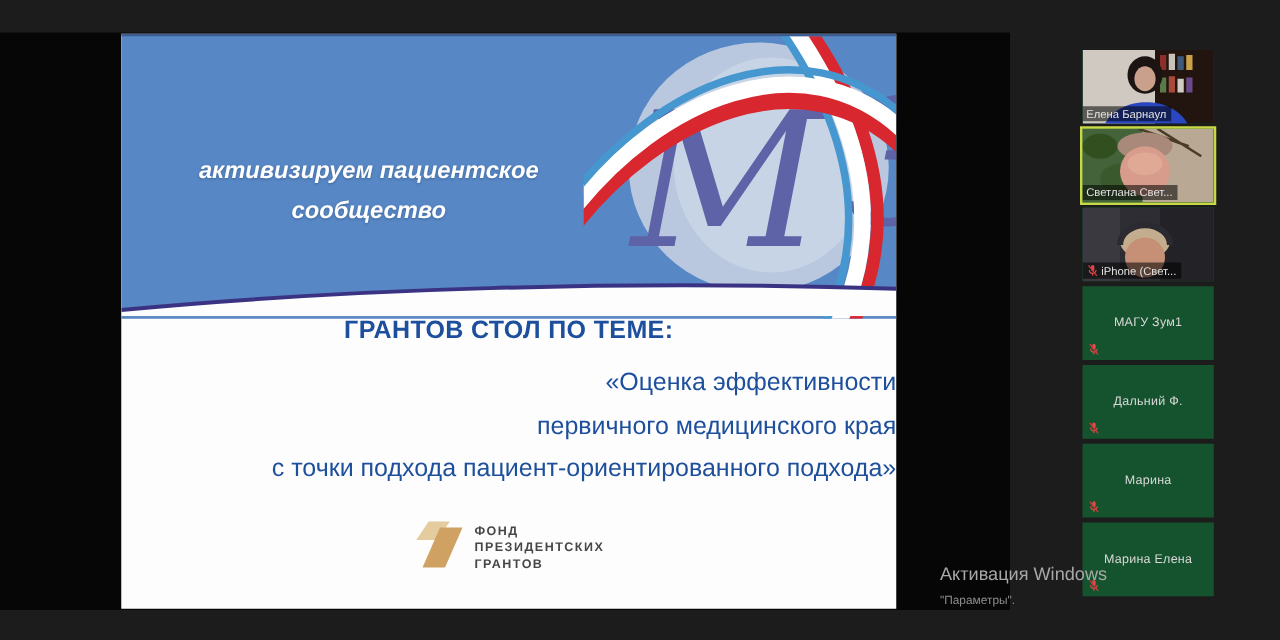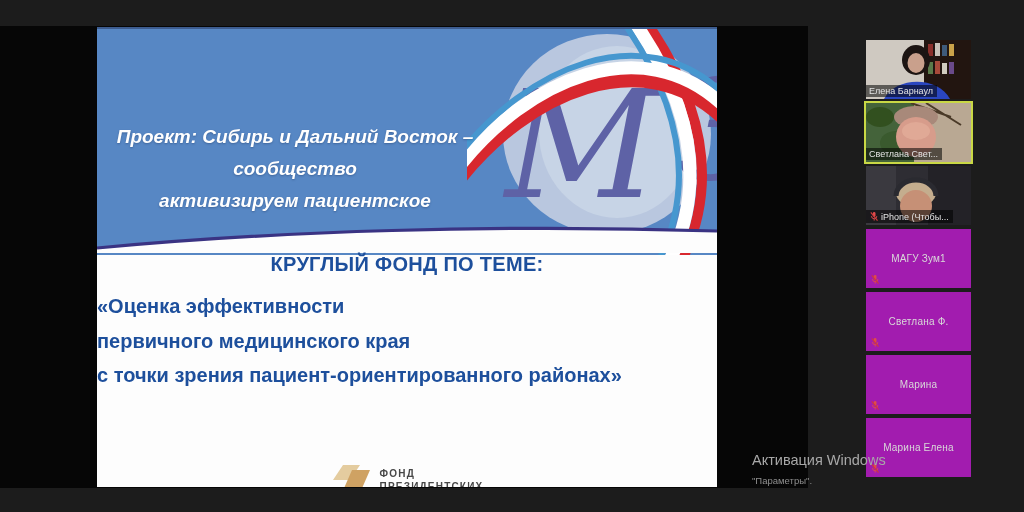--- a/index.html
+++ b/index.html
@@ -11,26 +11,26 @@
   .share-viewport{position:absolute;left:0;top:26px;width:808px;height:462px;background:#060606;}
   
   .slide{position:absolute;left:97px;top:1px;width:620px;height:460px;background:#fdfdfd;overflow:hidden;}
   .slide-banner{position:absolute;left:0;top:0;width:620px;height:226px;background:#5787c4;overflow:hidden;border-top:2px solid #3d5c8f;}
   .banner-text{position:absolute;left:8px;top:92px;width:380px;text-align:center;color:#ffffff;
     font-style:italic;font-weight:bold;font-size:19px;line-height:32px;text-shadow:0 1px 2px rgba(20,40,80,.35);}
   .banner-logo{position:absolute;right:0;top:0;width:250px;height:226px;}
   .banner-curve{position:absolute;left:0;top:190px;width:620px;height:36px;display:block;}
   .slide-title{position:absolute;left:0;top:226px;width:620px;text-align:center;
     font-size:20px;font-weight:bold;color:#1d4f9c;letter-spacing:.3px;}
-  .slide-quote{position:absolute;left:0;top:262px;width:620px;text-align:left;
-    font-size:20px;font-weight:bold;color:#1d4f9c;line-height:34.5px;}
-  .fund{position:absolute;left:0;top:390px;width:620px;display:flex;justify-content:center;align-items:flex-start;gap:9px;margin-top:48px;}
+  .slide-quote{position:absolute;left:0;top:262px;width:620px;text-align:right;
+    font-size:20px;font-weight:normal;color:#1d4f9c;line-height:34.5px;}
+  .fund{position:absolute;left:0;top:390px;width:620px;display:flex;justify-content:center;align-items:flex-start;gap:9px;}
   .fund-text{font-size:10px;font-weight:bold;color:#474747;letter-spacing:1.2px;line-height:13px;padding-top:2px;}
   
-  .tile{position:absolute;left:866px;width:105px;height:59px;background:#a21caf;overflow:hidden;}
+  .tile{position:absolute;left:866px;width:105px;height:59px;background:#14532d;overflow:hidden;}
   .tile.active{box-shadow:0 0 0 2px #c9d845;}
   .tile .avatar{position:absolute;left:0;top:0;width:105px;height:59px;display:block;}
   .name-label{position:absolute;left:0;bottom:2px;max-width:97%;display:flex;align-items:center;gap:2px;
     background:rgba(0,0,0,.55);color:#e4e4e4;font-size:9px;padding:1px 4px 1px 3px;white-space:nowrap;overflow:hidden;}
   .center-name{width:100%;height:100%;display:flex;align-items:center;justify-content:center;
     color:#d8d8d8;font-size:10px;letter-spacing:.2px;}
   .mic-bottom{position:absolute;left:4px;bottom:3px;line-height:0;}
   .mic{width:10px;height:11px;display:inline-block;flex:0 0 auto;}
   
   .wm{position:absolute;left:752px;top:452px;pointer-events:none;}
@@ -54,37 +54,36 @@
         <path d="M170,-20 C237,70 257,160 207,246" fill="none" stroke="#d8272e" stroke-width="10"></path>
         <path d="M158,-20 C225,70 245,160 195,246" fill="none" stroke="#ffffff" stroke-width="13"></path>
         <path d="M147,-20 C214,70 234,160 184,246" fill="none" stroke="#4697cf" stroke-width="6"></path>
 
         <path d="M-10,152 C60,62 175,12 256,88" fill="none" stroke="#d8272e" stroke-width="15"></path>
         <path d="M-10,140 C60,50 175,0 256,76" fill="none" stroke="#ffffff" stroke-width="13"></path>
         <path d="M-10,128 C60,38 175,-12 256,64" fill="none" stroke="#4697cf" stroke-width="6"></path>
       </svg>
 
       <div class="banner-text">
-        <div>Проект: Сибирь и Дальний Восток –</div>
+        <div>активизируем пациентское</div>
         <div>сообщество</div>
-        <div>активизируем пациентское</div>
       </div>
     </div>
 
     <svg class="banner-curve" viewBox="0 0 620 36" preserveAspectRatio="none">
       <path d="M0,31 C180,14 400,7 620,14 L620,36 L0,36 Z" fill="#fdfdfd"></path>
       <path d="M0,31 C180,14 400,7 620,14" fill="none" stroke="#3a3383" stroke-width="3.2"></path>
     </svg>
 
-    <div class="slide-title">КРУГЛЫЙ ФОНД ПО ТЕМЕ:</div>
+    <div class="slide-title">ГРАНТОВ СТОЛ ПО ТЕМЕ:</div>
 
     <div class="slide-quote">
       <div>«Оценка эффективности</div>
       <div>первичного медицинского края</div>
-      <div>с точки зрения пациент-ориентированного районах»</div>
+      <div>с точки подхода пациент-ориентированного подхода»</div>
     </div>
 
     <div class="fund">
       <svg width="40" height="40" viewBox="0 0 40 40">
         <polygon points="12,0 29,0 19,15 2,15" fill="#e4cc9f"></polygon>
         <polygon points="21,5 39,5 25,37 7,37" fill="#cfa263"></polygon>
       </svg>
       <div class="fund-text">
         <div>ФОНД</div>
         <div>ПРЕЗИДЕНТСКИХ</div>
@@ -141,38 +140,38 @@
     <ellipse cx="50" cy="40" rx="16" ry="16" fill="#c69076"></ellipse>
     <path d="M30,30 a20 16 0 0 1 40,0" fill="none" stroke="#2a2a30" stroke-width="5"></path>
   </svg>
   <span class="name-label">
     <svg class="mic" viewBox="0 0 12 13">
       <rect x="4.6" y="1.2" width="3.2" height="5.6" rx="1.6" fill="#e04b4b"></rect>
       <path d="M3 6 a3.2 3.2 0 0 0 6.4 0" fill="none" stroke="#e04b4b" stroke-width="1.1"></path>
       <line x1="6.2" y1="9.4" x2="6.2" y2="11.4" stroke="#e04b4b" stroke-width="1.1"></line>
       <line x1="2.2" y1="1.5" x2="10.2" y2="11.5" stroke="#d03a3a" stroke-width="1.4"></line>
     </svg>
-    <span>iPhone (Чтобы...</span>
+    <span>iPhone (Свет...</span>
   </span>
 </div>
 
 <div class="tile" style="top:229px">
   <div class="center-name">МАГУ Зум1</div>
   <span class="mic-bottom">
     <svg class="mic" viewBox="0 0 12 13">
       <rect x="4.6" y="1.2" width="3.2" height="5.6" rx="1.6" fill="#e04b4b"></rect>
       <path d="M3 6 a3.2 3.2 0 0 0 6.4 0" fill="none" stroke="#e04b4b" stroke-width="1.1"></path>
       <line x1="6.2" y1="9.4" x2="6.2" y2="11.4" stroke="#e04b4b" stroke-width="1.1"></line>
       <line x1="2.2" y1="1.5" x2="10.2" y2="11.5" stroke="#d03a3a" stroke-width="1.4"></line>
     </svg>
   </span>
 </div>
 
 <div class="tile" style="top:292px">
-  <div class="center-name">Светлана Ф.</div>
+  <div class="center-name">Дальний Ф.</div>
   <span class="mic-bottom">
     <svg class="mic" viewBox="0 0 12 13">
       <rect x="4.6" y="1.2" width="3.2" height="5.6" rx="1.6" fill="#e04b4b"></rect>
       <path d="M3 6 a3.2 3.2 0 0 0 6.4 0" fill="none" stroke="#e04b4b" stroke-width="1.1"></path>
       <line x1="6.2" y1="9.4" x2="6.2" y2="11.4" stroke="#e04b4b" stroke-width="1.1"></line>
       <line x1="2.2" y1="1.5" x2="10.2" y2="11.5" stroke="#d03a3a" stroke-width="1.4"></line>
     </svg>
   </span>
 </div>
 

